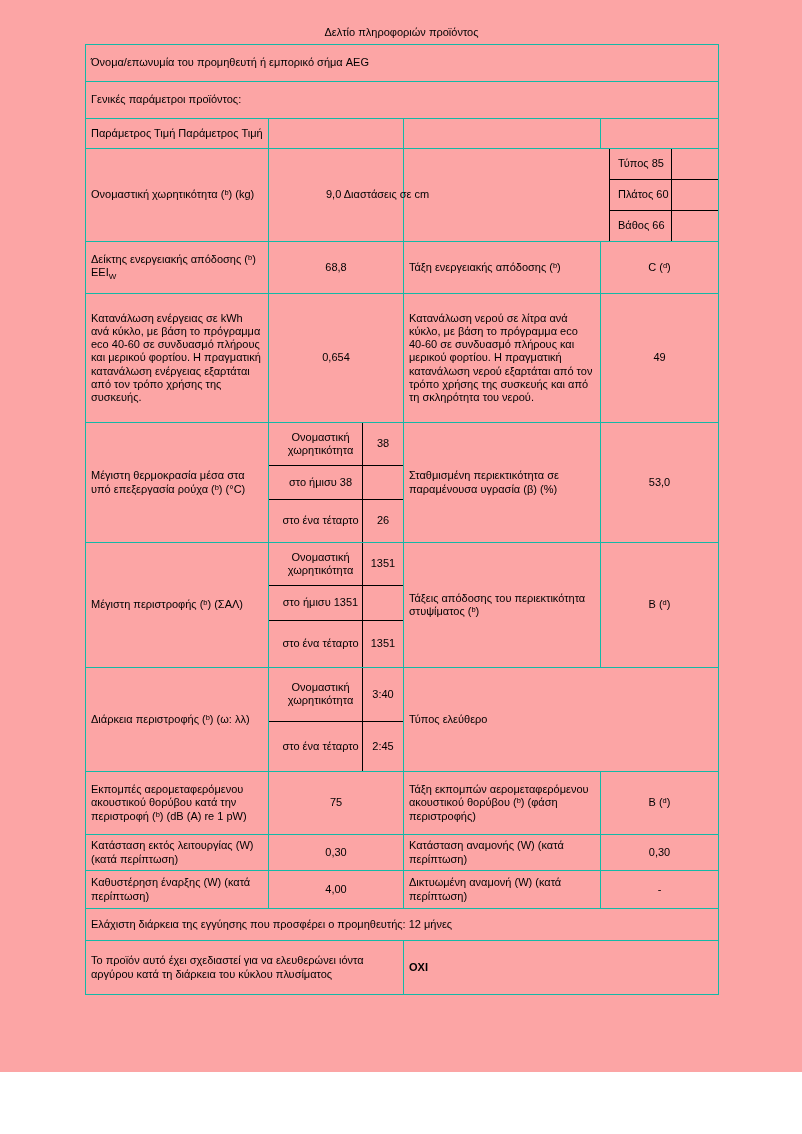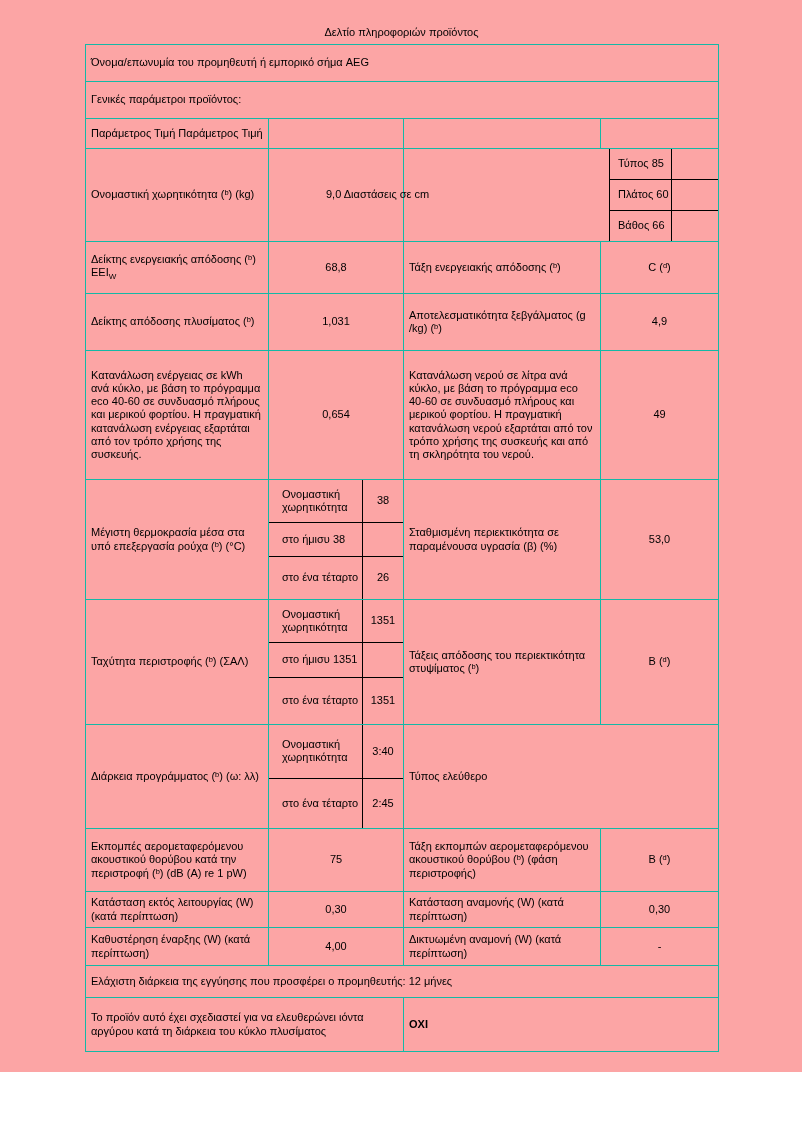--- a/index.html
+++ b/index.html
@@ -24,21 +24,21 @@
   .dims-outer { padding: 0 !important; vertical-align: top; }
   table.dims { border-collapse: collapse; margin-left: auto; width: 109px; height: 100%; table-layout: fixed; }
   table.dims td { border: 1px solid #000; padding: 2px 2px 2px 8px; vertical-align: middle; white-space: nowrap; }
   table.dims td.dim-pad { width: 46px; padding: 0; }
   table.dims tr:first-child td { border-top: none; }
   table.dims tr:last-child td { border-bottom: none; }
   table.dims td:last-child { border-right: none; }
 
   .sub-outer { padding: 0 !important; vertical-align: top; }
   table.measures { border-collapse: collapse; width: 100%; height: 100%; table-layout: fixed; }
-  table.measures td { border: 1px solid #000; vertical-align: middle; line-height: 1.2; }
+  table.measures td { border: 1px solid #000; vertical-align: middle; line-height: 1.2; text-align: center; }
   table.measures td.m-name { width: 77px; padding: 3px 3px 3px 13px; }
   table.measures td.m-val { text-align: center; padding: 3px 2px; }
   table.measures tr:first-child td { border-top: none; }
   table.measures tr:last-child td { border-bottom: none; }
   table.measures td:first-child { border-left: none; }
   table.measures td:last-child { border-right: none; }
 
   .type-cell { padding-left: 6px; }
   .bold { font-weight: bold; text-align: right; }
   sub.eei-sub { font-size: 8px; }
@@ -136,34 +136,20 @@
             <span>68,8</span>
           </td>
           <td>
             <span>Τάξη ενεργειακής απόδοσης (ᵇ)</span>
           </td>
           <td class="val">
             <span>C (ᵈ)</span>
           </td>
         </tr>
 
-        <tr>
-          <td style="height:50px">
-            <span>Δείκτης απόδοσης πλυσίματος (ᵇ)</span>
-          </td>
-          <td class="val">
-            <span>1,031</span>
-          </td>
-          <td>
-            <span>Αποτελεσματικότητα ξεβγάλματος (g /kg) (ᵇ)</span>
-          </td>
-          <td class="val">
-            <span>4,9</span>
-          </td>
-        </tr>
 
         <tr>
           <td style="height:122px">
             <span>Κατανάλωση ενέργειας σε kWh ανά κύκλο, με βάση το πρόγραμμα eco 40-60 σε συνδυασμό πλήρους και μερικού φορτίου. Η πραγματική κατανάλωση ενέργειας εξαρτάται από τον τρόπο χρήσης της συσκευής.</span>
           </td>
           <td class="val">
             <span>0,654</span>
           </td>
           <td>
             <span>Κατανάλωση νερού σε λίτρα ανά κύκλο, με βάση το πρόγραμμα eco 40-60 σε συνδυασμό πλήρους και μερικού φορτίου. Η πραγματική κατανάλωση νερού εξαρτάται από τον τρόπο χρήσης της συσκευής και από τη σκληρότητα του νερού.</span>
@@ -209,21 +195,21 @@
           <td>
             <span>Σταθμισμένη περιεκτικότητα σε παραμένουσα υγρασία (β) (%)</span>
           </td>
           <td class="val">
             <span>53,0</span>
           </td>
         </tr>
 
         <tr>
           <td style="height:104px">
-            <span>Ταχύτητα περιστροφής (ᵇ) (ΣΑΛ)</span>
+            <span>Μέγιστη περιστροφής (ᵇ) (ΣΑΛ)</span>
           </td>
           <td class="sub-outer" style="height:104px">
             <table class="measures">
               <tbody>
                 <tr>
                   <td class="m-name" style="height:36px">
                     <span>Ονομαστική χωρητικότητα</span>
                   </td>
                   <td class="m-val">
                     <span>1351</span>
@@ -250,21 +236,21 @@
           <td>
             <span>Τάξεις απόδοσης του περιεκτικότητα στυψίματος (ᵇ)</span>
           </td>
           <td class="val">
             <span>B (ᵈ)</span>
           </td>
         </tr>
 
         <tr>
           <td style="height:97px">
-            <span>Διάρκεια προγράμματος (ᵇ) (ω: λλ)</span>
+            <span>Διάρκεια περιστροφής (ᵇ) (ω: λλ)</span>
           </td>
           <td class="sub-outer" style="height:97px">
             <table class="measures">
               <tbody>
                 <tr>
                   <td class="m-name" style="height:36px">
                     <span>Ονομαστική χωρητικότητα</span>
                   </td>
                   <td class="m-val">
                     <span>3:40</span>
@@ -334,21 +320,21 @@
 
         <tr>
           <td colspan="4" style="height:25px">
             <span>Ελάχιστη διάρκεια της εγγύησης που προσφέρει ο προμηθευτής:</span>
             <span>12 μήνες</span>
           </td>
         </tr>
 
         <tr>
           <td colspan="2" style="height:47px">
-            <span>Το προϊόν αυτό έχει σχεδιαστεί για να ελευθερώνει ιόντα αργύρου κατά τη διάρκεια του κύκλο πλυσίματος</span>
+            <span>Το προϊόν αυτό έχει σχεδιαστεί για να ελευθερώνει ιόντα αργύρου κατά τη διάρκεια του κύκλου πλυσίματος</span>
           </td>
           <td colspan="2">
             <span class="bold">ΟΧΙ</span>
           </td>
         </tr>
 
       </tbody>
     </table>
 
   </div>

